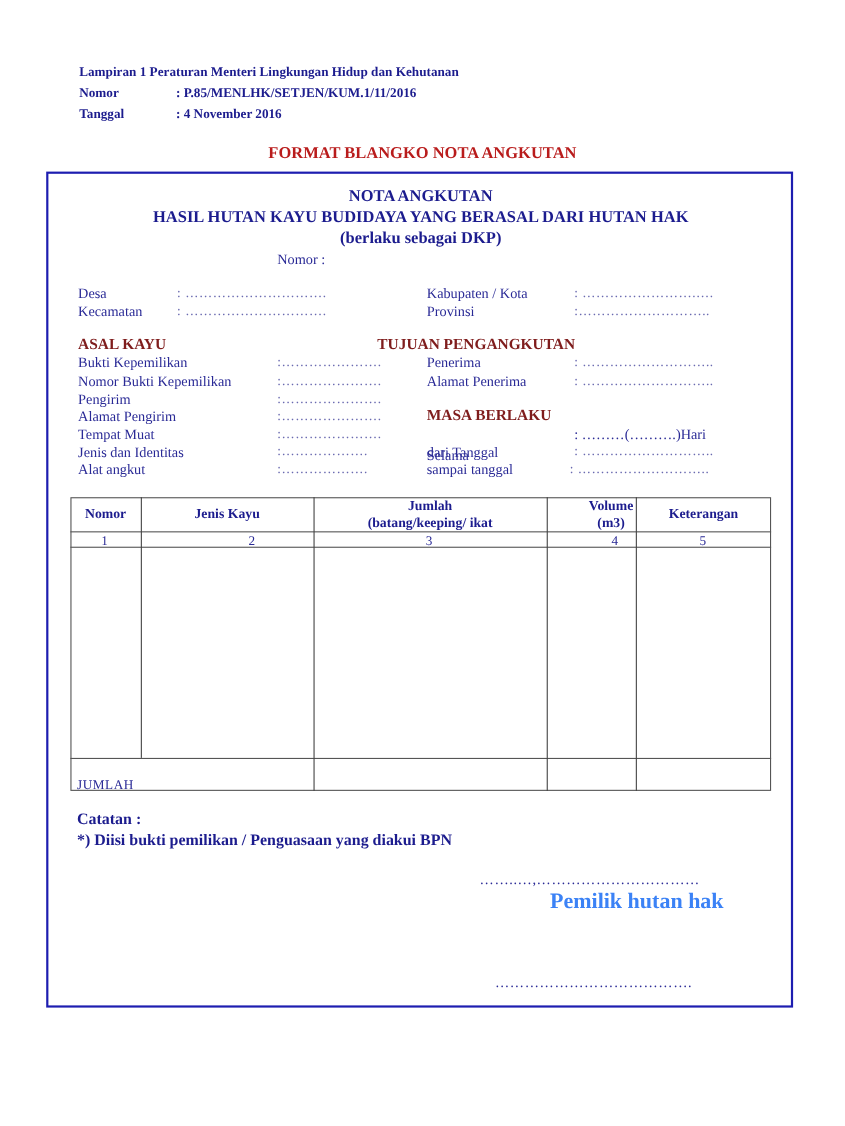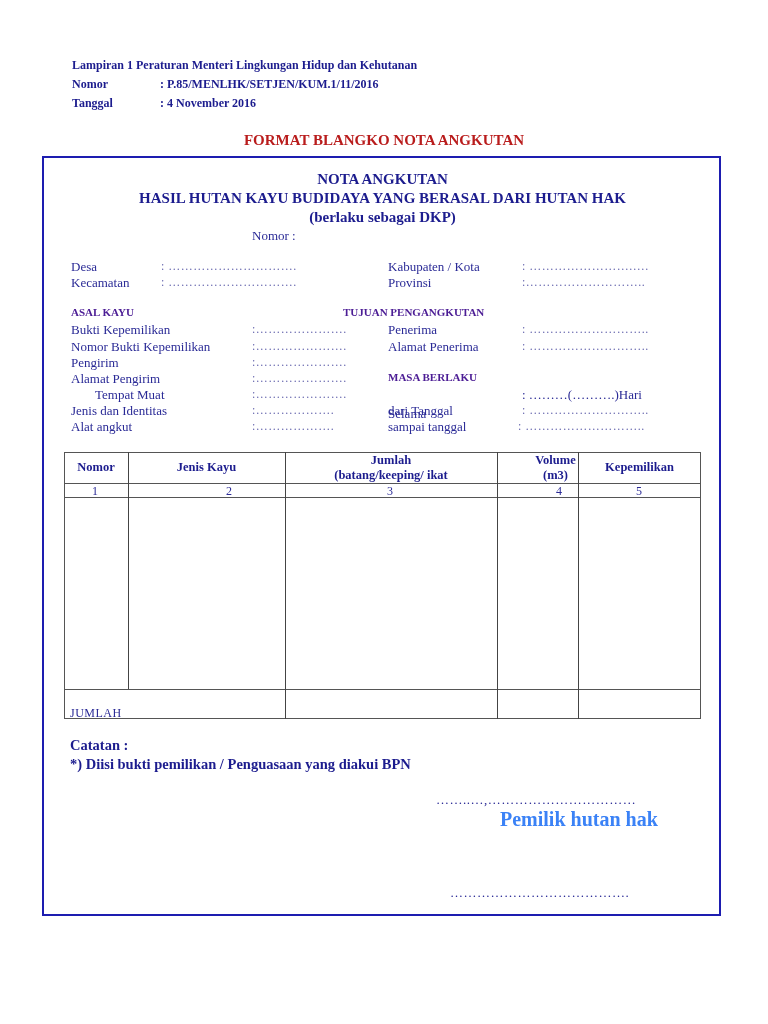--- a/index.html
+++ b/index.html
@@ -24,21 +24,21 @@
   .frame {
     position: absolute; left: 42px; top: 156px; width: 679px; height: 760px;
     border: 2px solid #1d1db0;
     box-sizing: border-box;
   }
 
   .t-center { left: 42px; width: 681px; text-align: center; font-weight: bold; font-size: 15px; color: #1c1c8e; }
 
   .f { font-size: 13px; color: #2a2a96; }
   .dots { font-size: 12px; color: #6a6ab0; letter-spacing: 0.5px; }
-  .sec { font-size: 11px; font-weight: bold; color: #4c1d95; }
+  .sec { font-size: 14px; font-weight: bold; color: #7f1d1d; }
 
   
   .tbl {
     position: absolute; left: 64px; top: 452px; width: 637px; height: 267px;
     border: 1.5px solid #555; box-sizing: border-box;
   }
   .hline { position: absolute; height: 1px; background: #555; }
   .vline { position: absolute; width: 1px; background: #444; }
   .th { position: absolute; font-size: 12.5px; font-weight: bold; color: #1c1c8e; text-align: center; line-height: 15px; }
   .tn { position: absolute; font-size: 12px; color: #2a2a96; }
@@ -77,21 +77,21 @@
 <div class="abs sec" style="left:71px; top:306px;">ASAL KAYU</div>
 
 <div class="abs f" style="left:71px; top:322px;">Bukti Kepemilikan</div>
 <div class="abs dots" style="left:252px; top:322px;">:………………….</div>
 <div class="abs f" style="left:71px; top:339px;">Nomor Bukti Kepemilikan</div>
 <div class="abs dots" style="left:252px; top:339px;">:………………….</div>
 <div class="abs f" style="left:71px; top:355px;">Pengirim</div>
 <div class="abs dots" style="left:252px; top:355px;">:………………….</div>
 <div class="abs f" style="left:71px; top:371px;">Alamat Pengirim</div>
 <div class="abs dots" style="left:252px; top:371px;">:………………….</div>
-<div class="abs f" style="left:71px; top:387px;margin-left:24px;">Tempat Muat</div>
+<div class="abs f" style="left:71px; top:387px;">Tempat Muat</div>
 <div class="abs dots" style="left:252px; top:387px;">:………………….</div>
 <div class="abs f" style="left:71px; top:403px;">Jenis dan Identitas</div>
 <div class="abs dots" style="left:252px; top:403px;">:……………….</div>
 <div class="abs f" style="left:71px; top:419px;">Alat angkut</div>
 <div class="abs dots" style="left:252px; top:419px;">:……………….</div>
 
 <div class="abs sec" style="left:343px; top:306px;text-align:right;">TUJUAN PENGANGKUTAN</div>
 <div class="abs f" style="left:388px; top:322px;">Penerima</div>
 <div class="abs dots" style="left:522px; top:322px;">: ………………………..</div>
 <div class="abs f" style="left:388px; top:339px;">Alamat Penerima</div>
@@ -119,21 +119,21 @@
 <div class="th" style="left:64px; width:64px; top:460px;">Nomor</div>
 <div class="th" style="left:128px; width:157px; top:460px;">Jenis Kayu</div>
 <div class="th" style="left:285px; width:212px; top:453px;">
   <div>Jumlah</div>
   <div>(batang/keeping/ ikat</div>
 </div>
 <div class="th" style="left:497px; width:81px; top:453px;padding-left:18px;">
   <div>Volume</div>
   <div>(m3)</div>
 </div>
-<div class="th" style="left:578px; width:123px; top:460px;">Kepemilikan</div>
+<div class="th" style="left:578px; width:123px; top:460px;">Keterangan</div>
 
 <div class="tn" style="left:92px; top:484px;">1</div>
 <div class="tn" style="left:226px; top:484px;">2</div>
 <div class="tn" style="left:387px; top:484px;">3</div>
 <div class="tn" style="left:556px; top:484px;">4</div>
 <div class="tn" style="left:636px; top:484px;">5</div>
 
 <div class="abs" style="left:65px; top:498px; width:635px; height:190px;"></div>
 
 <div class="abs f" style="left:70px; top:706px; font-size:12px; letter-spacing:0.5px;">JUMLAH</div>

